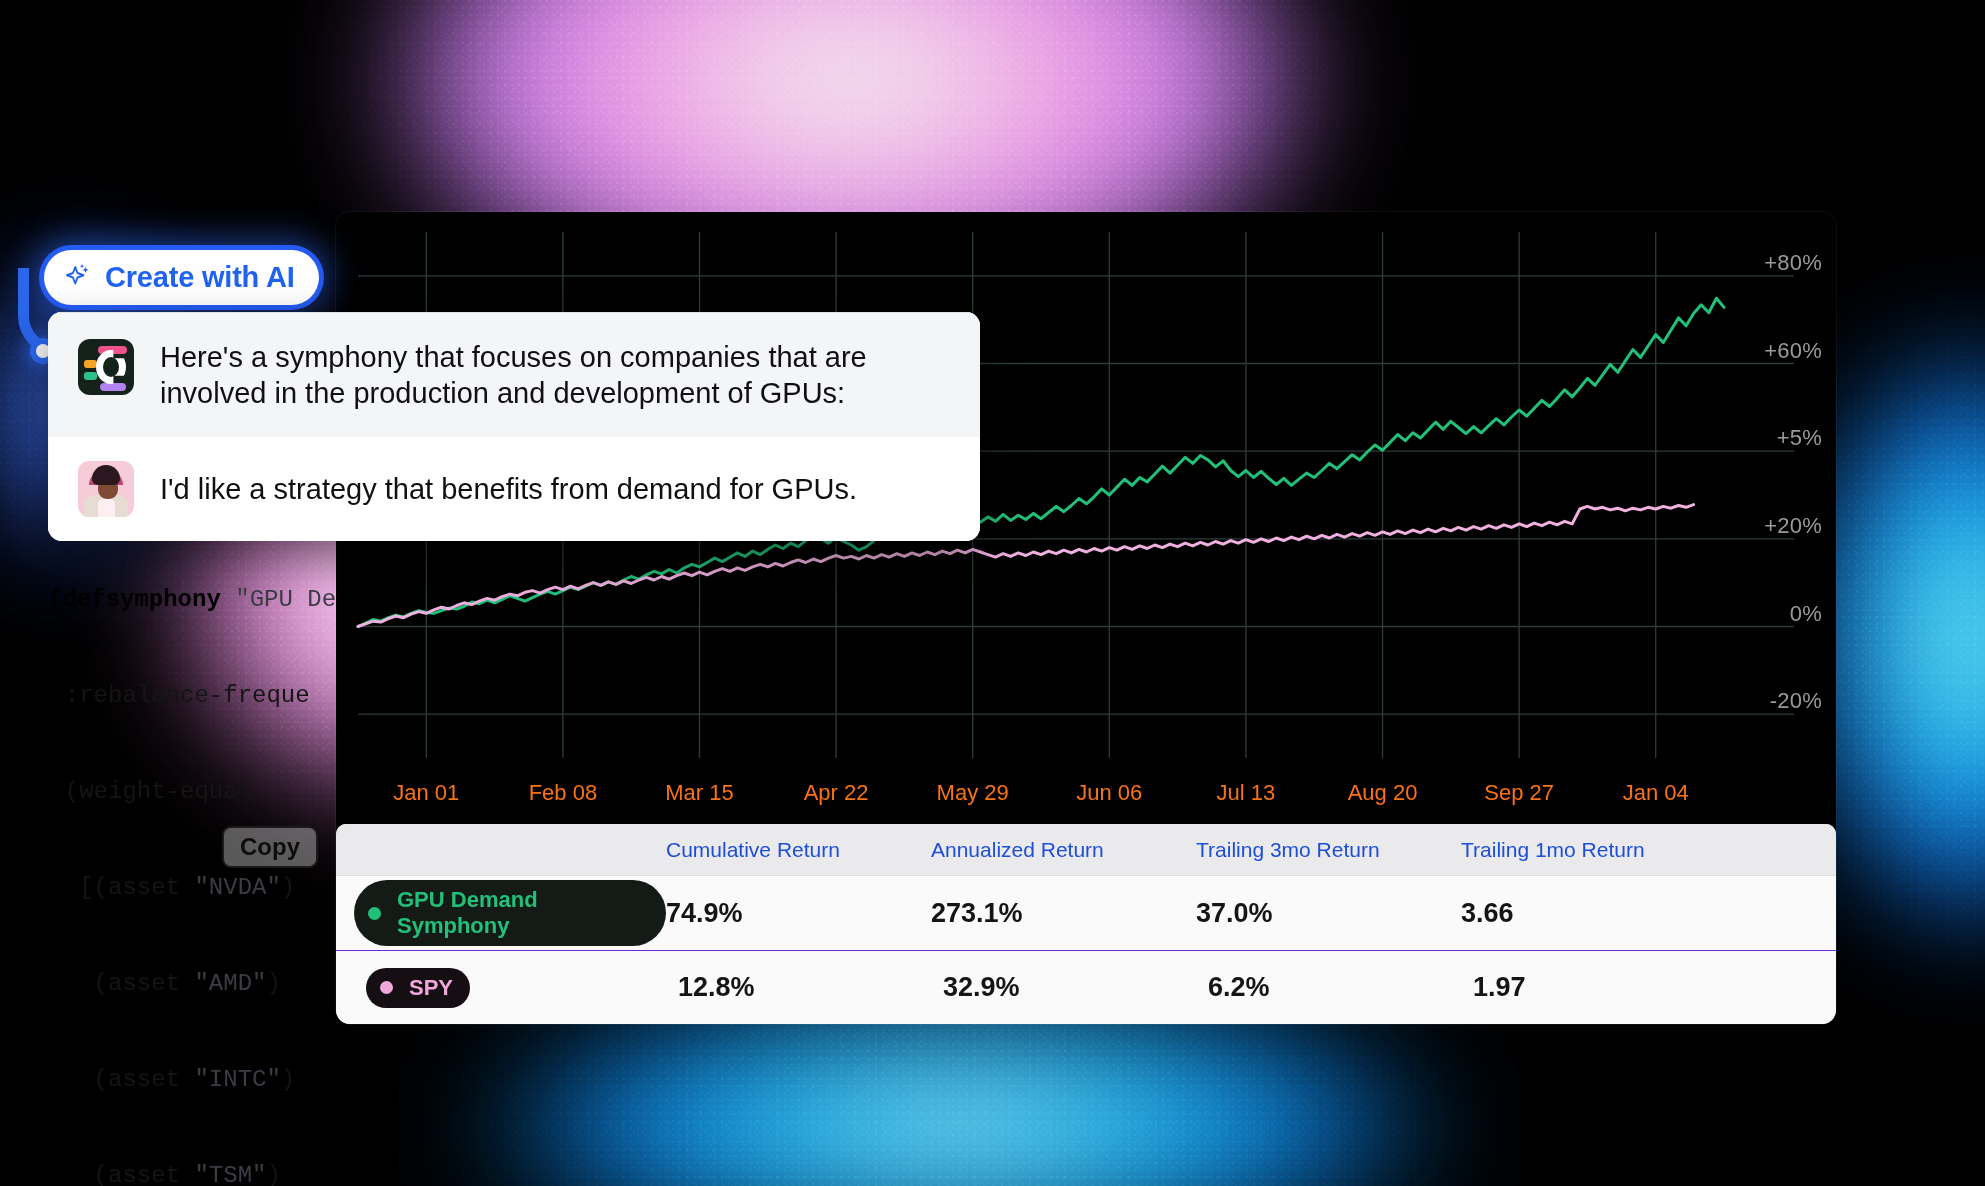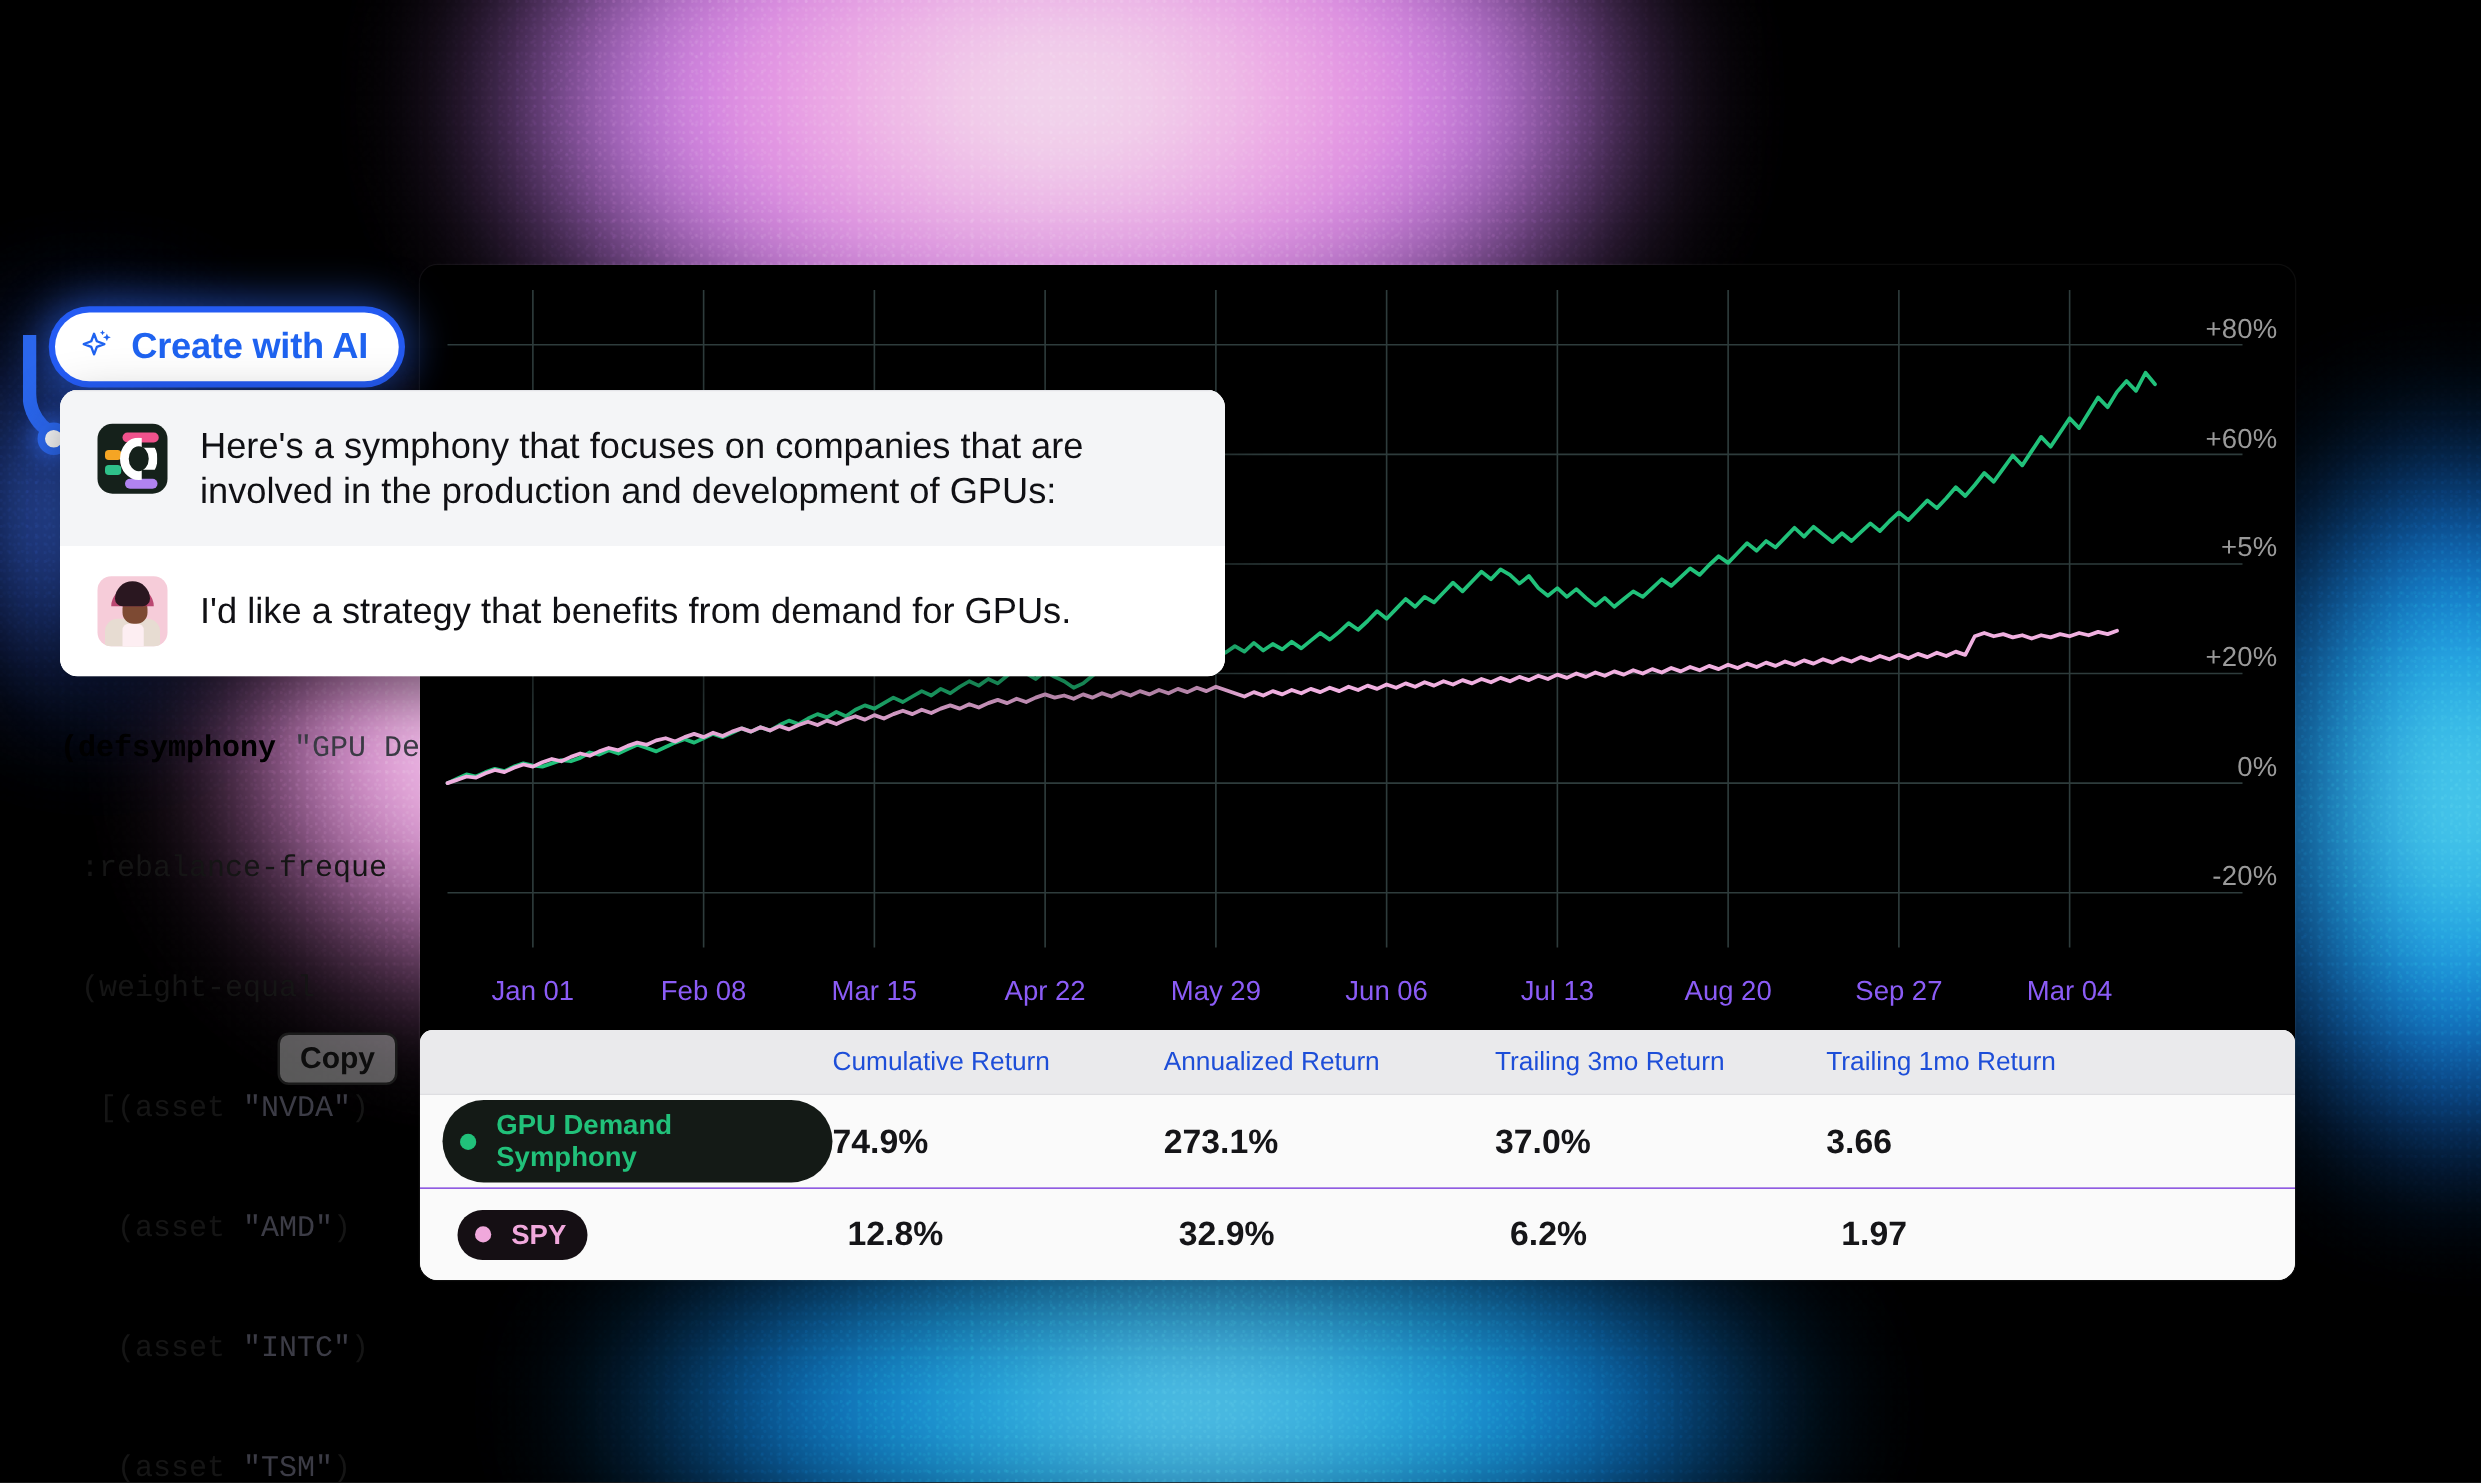--- a/index.html
+++ b/index.html
@@ -76,21 +76,21 @@
   .chart-svg { display:block; width:1500px; height:560px; }
 
   .y-labels { position:absolute; right:14px; top:0; width:120px; height:560px; }
   .y-lab {
     position:absolute; right:0; text-align:right; width:100px;
     font-size:22px; color:#9a9a9a; letter-spacing:.2px;
   }
   .x-labels { position:absolute; left:0; top:564px; width:1500px; height:44px; }
   .x-lab {
     position:absolute; transform:translateX(-50%);
-    font-size:22px; color:#8b5cf6;
+    font-size:22px; color:#f97316;
   }
 
   
   .stats {
     position:absolute; left:0; bottom:0; width:1500px; height:200px;
     background:#fafafa; border-radius:10px; overflow:hidden;
   }
   .stats-head {
     display:flex; align-items:center; height:52px;
     background:#eaeaec; border-bottom:1px solid #dedee1;
@@ -237,21 +237,21 @@
     <div class="x-labels" id="x-labels">
         <div class="x-lab" style="left: 90.3px; top: 4px;">Jan 01</div>
         <div class="x-lab" style="left: 226.9px; top: 4px;">Feb 08</div>
         <div class="x-lab" style="left: 363.5px; top: 4px;">Mar 15</div>
         <div class="x-lab" style="left: 500.1px; top: 4px;">Apr 22</div>
         <div class="x-lab" style="left: 636.7px; top: 4px;">May 29</div>
         <div class="x-lab" style="left: 773.3px; top: 4px;">Jun 06</div>
         <div class="x-lab" style="left: 909.9px; top: 4px;">Jul 13</div>
         <div class="x-lab" style="left: 1046.5px; top: 4px;">Aug 20</div>
         <div class="x-lab" style="left: 1183.1px; top: 4px;">Sep 27</div>
-        <div class="x-lab" style="left: 1319.7px; top: 4px;">Mar 04</div>
+        <div class="x-lab" style="left: 1319.7px; top: 4px;">Jan 04</div>
       </div>
 
     <div class="stats">
       <div class="stats-head">
         <div class="c-name"></div>
         <div class="c-val">Cumulative Return</div>
         <div class="c-val">Annualized Return</div>
         <div class="c-val">Trailing 3mo Return</div>
         <div class="c-val2">Trailing 1mo Return</div>
       </div>

